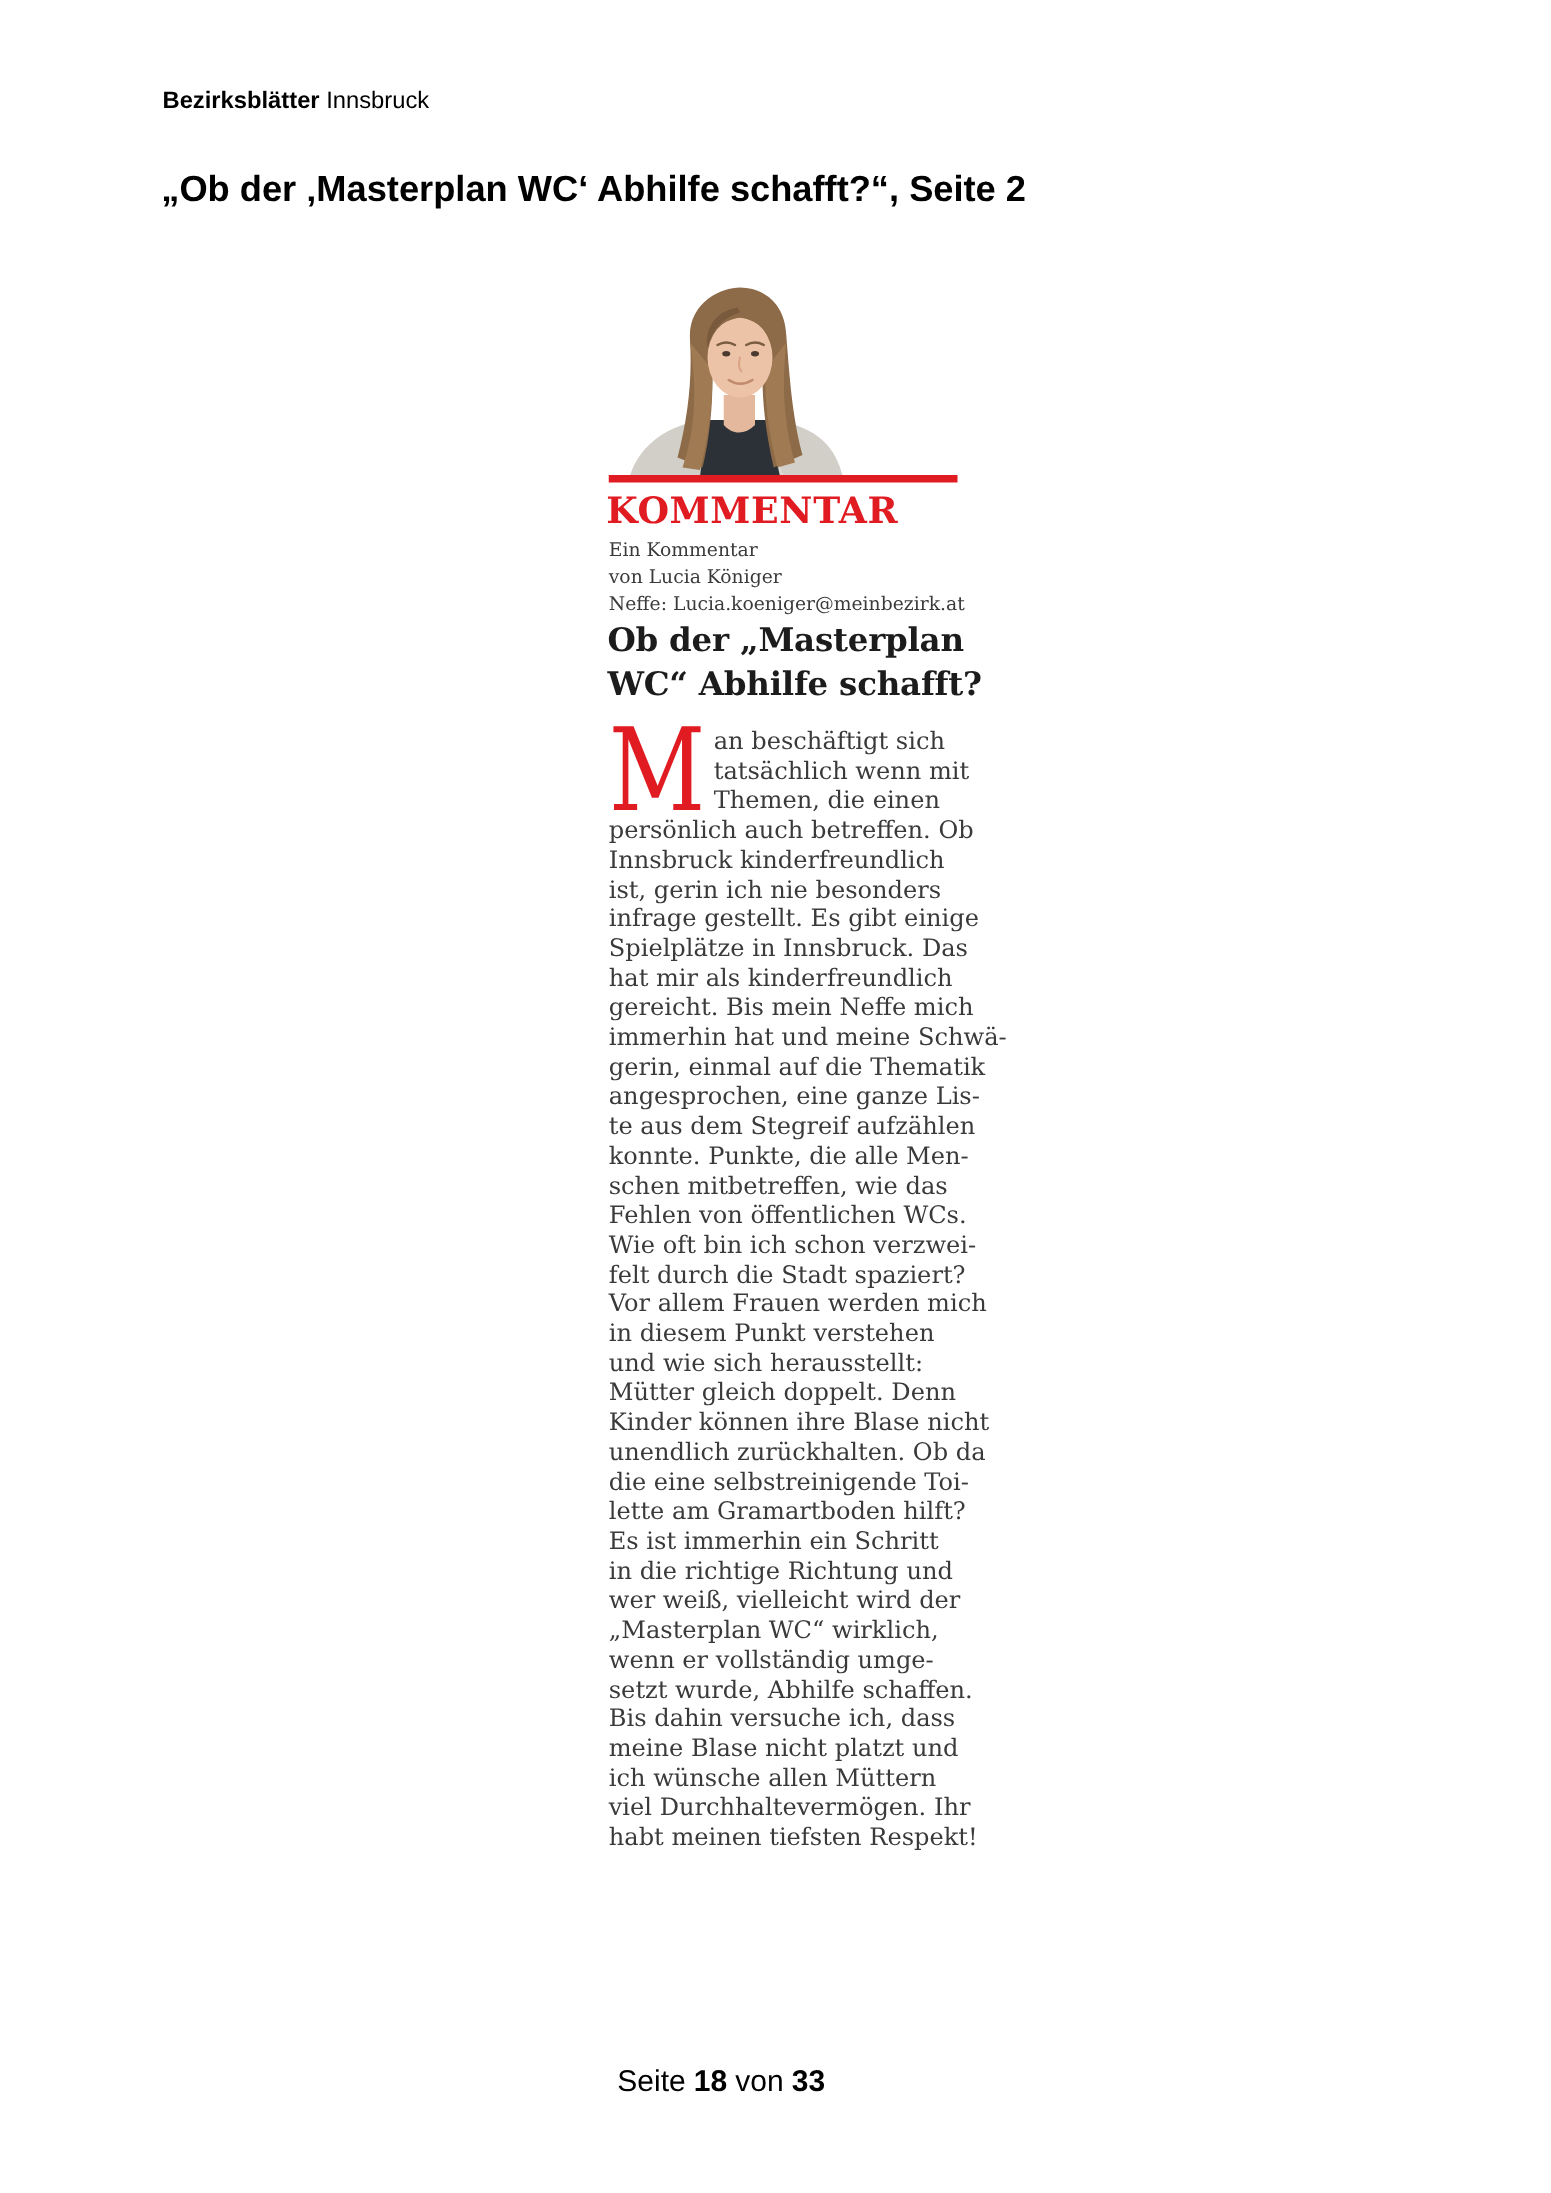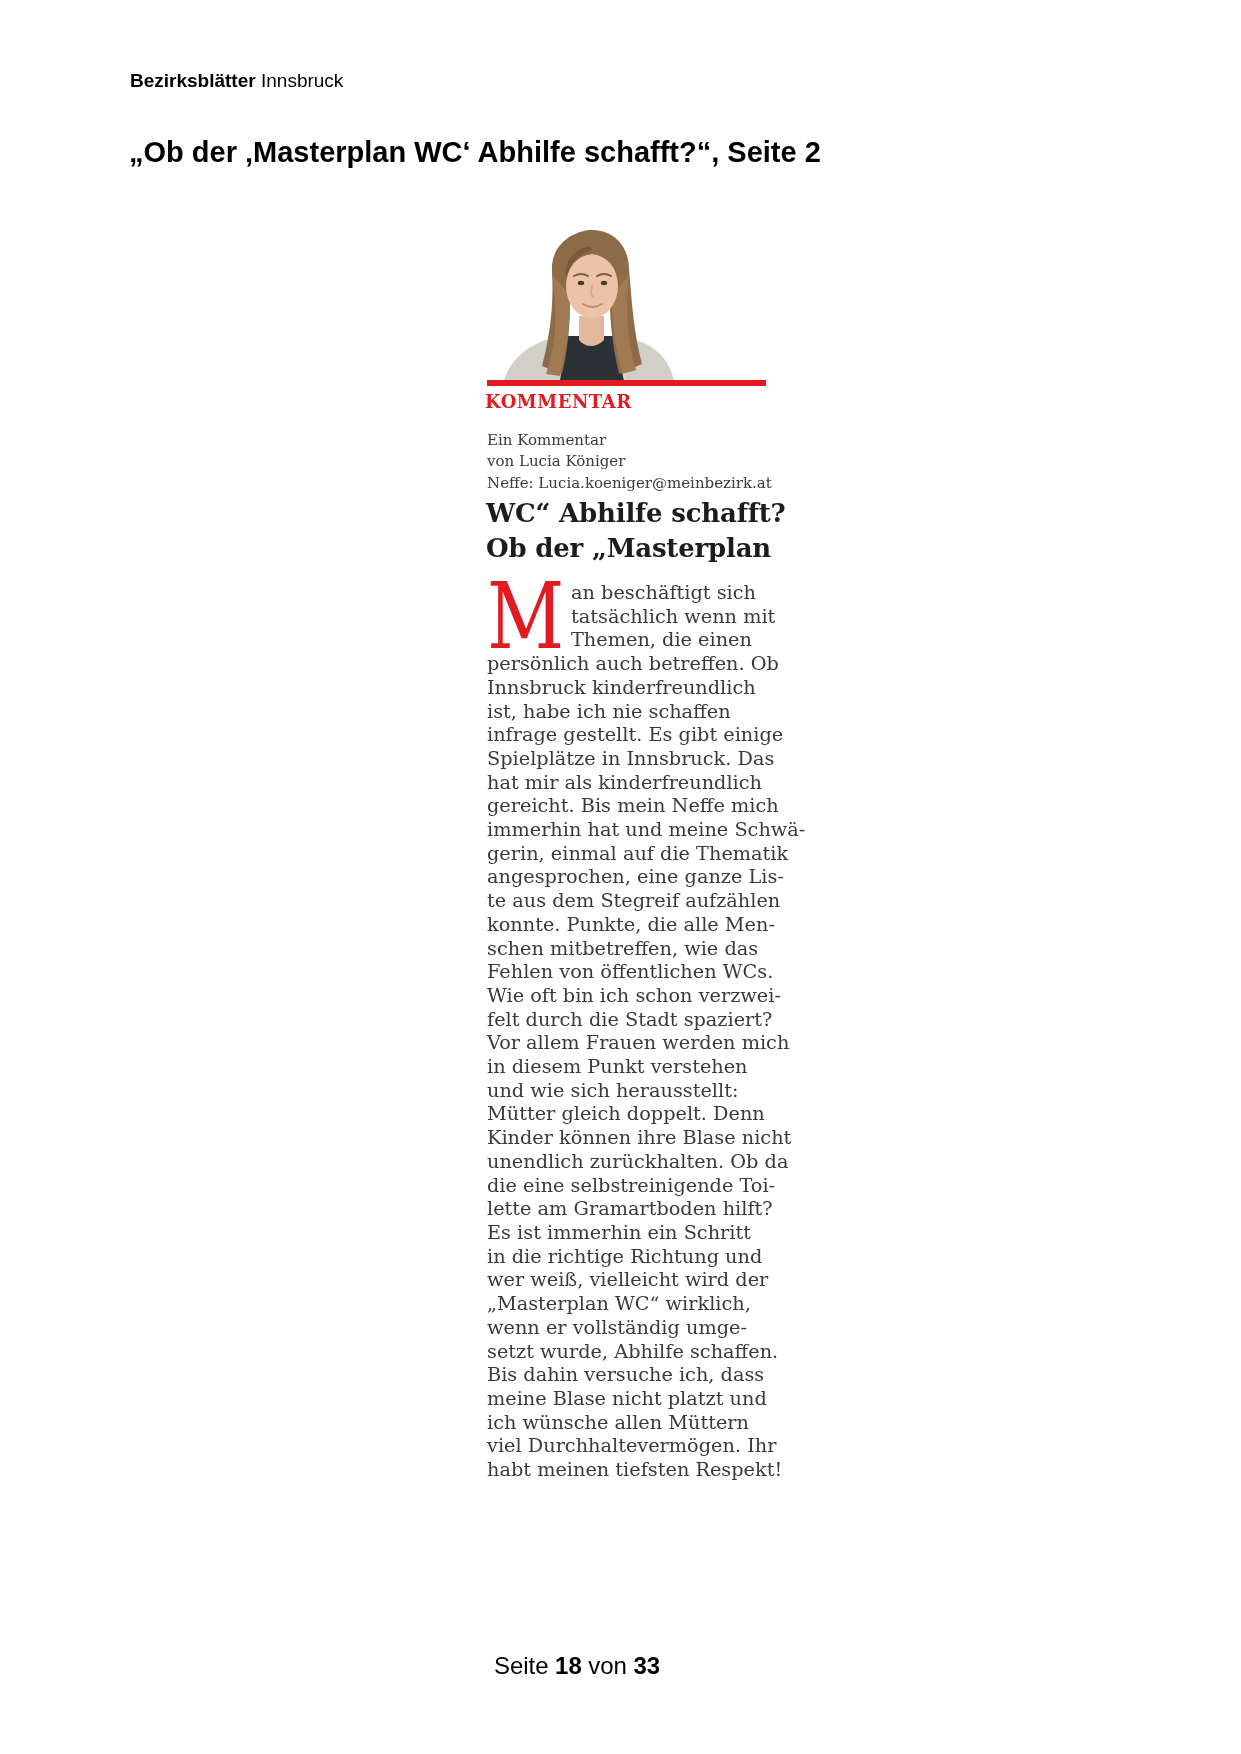--- a/index.html
+++ b/index.html
@@ -27,21 +27,21 @@
   }
   
   .red-rule{
     position:absolute;left:487px;top:380px;width:279px;height:6px;
     background:var(--accent,#e11b22);
   }
   
   .section-label{
     position:absolute;left:485px;top:391px;
     font-family:"DejaVu Serif", serif;
-    font-size:18px;font-weight:bold;letter-spacing:0.5px;
+    font-size:29px;font-weight:bold;letter-spacing:0.5px;
     color:var(--accent,#e11b22);white-space:nowrap;
   }
   
   .byline{
     position:absolute;left:487px;top:430px;
     font-family:"DejaVu Serif", serif;
     font-size:15px;color:#3a3a3a;
   }
   .byline .line{line-height:21.3px;white-space:nowrap;}
   
@@ -124,35 +124,35 @@
 
   <div class="section-label">KOMMENTAR</div>
 
   <div class="byline">
       <div class="line">Ein Kommentar</div>
       <div class="line">von Lucia Königer</div>
       <div class="line">Neffe: Lucia.koeniger@meinbezirk.at</div>
     </div>
 
   <div class="article-title">
+      <div class="line">Ob der „Masterplan</div>
       <div class="line">WC“ Abhilfe schafft?</div>
-      <div class="line">Ob der „Masterplan</div>
     </div>
 
   <div class="article-body">
     <span class="drop-cap">M</span>
     <div class="indented">
         <div class="line">an beschäftigt sich</div>
         <div class="line">tatsächlich wenn mit</div>
         <div class="line">Themen, die einen</div>
       </div>
     <div>
         <div class="line">persönlich auch betreffen. Ob</div>
         <div class="line">Innsbruck kinderfreundlich</div>
-        <div class="line">ist, habe ich nie schaffen</div>
+        <div class="line">ist, gerin ich nie besonders</div>
         <div class="line">infrage gestellt. Es gibt einige</div>
         <div class="line">Spielplätze in Innsbruck. Das</div>
         <div class="line">hat mir als kinderfreundlich</div>
         <div class="line">gereicht. Bis mein Neffe mich</div>
         <div class="line">immerhin hat und meine Schwä-</div>
         <div class="line">gerin, einmal auf die Thematik</div>
         <div class="line">angesprochen, eine ganze Lis-</div>
         <div class="line">te aus dem Stegreif aufzählen</div>
         <div class="line">konnte. Punkte, die alle Men-</div>
         <div class="line">schen mitbetreffen, wie das</div>

